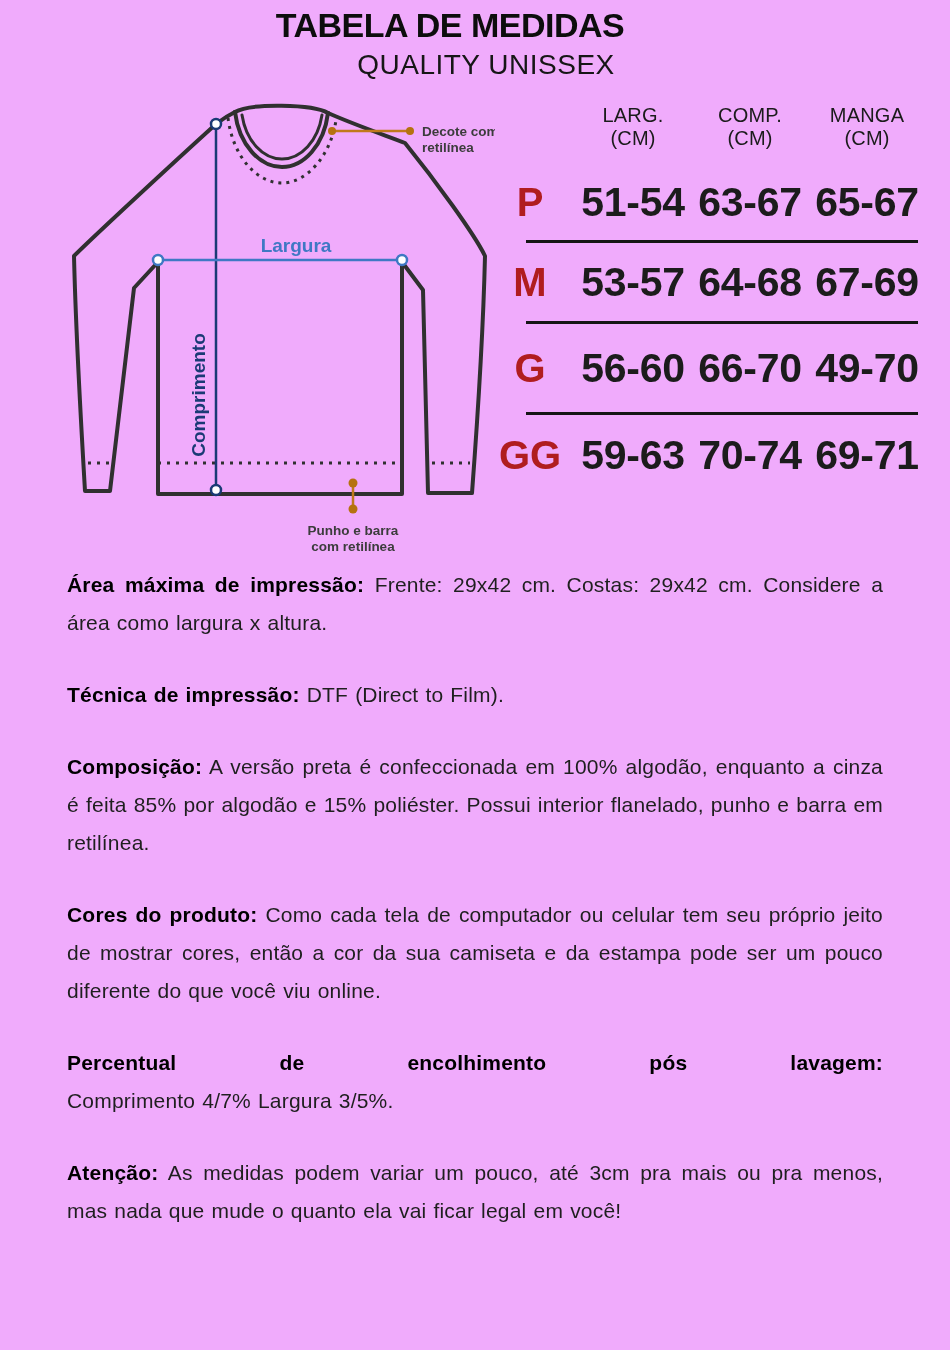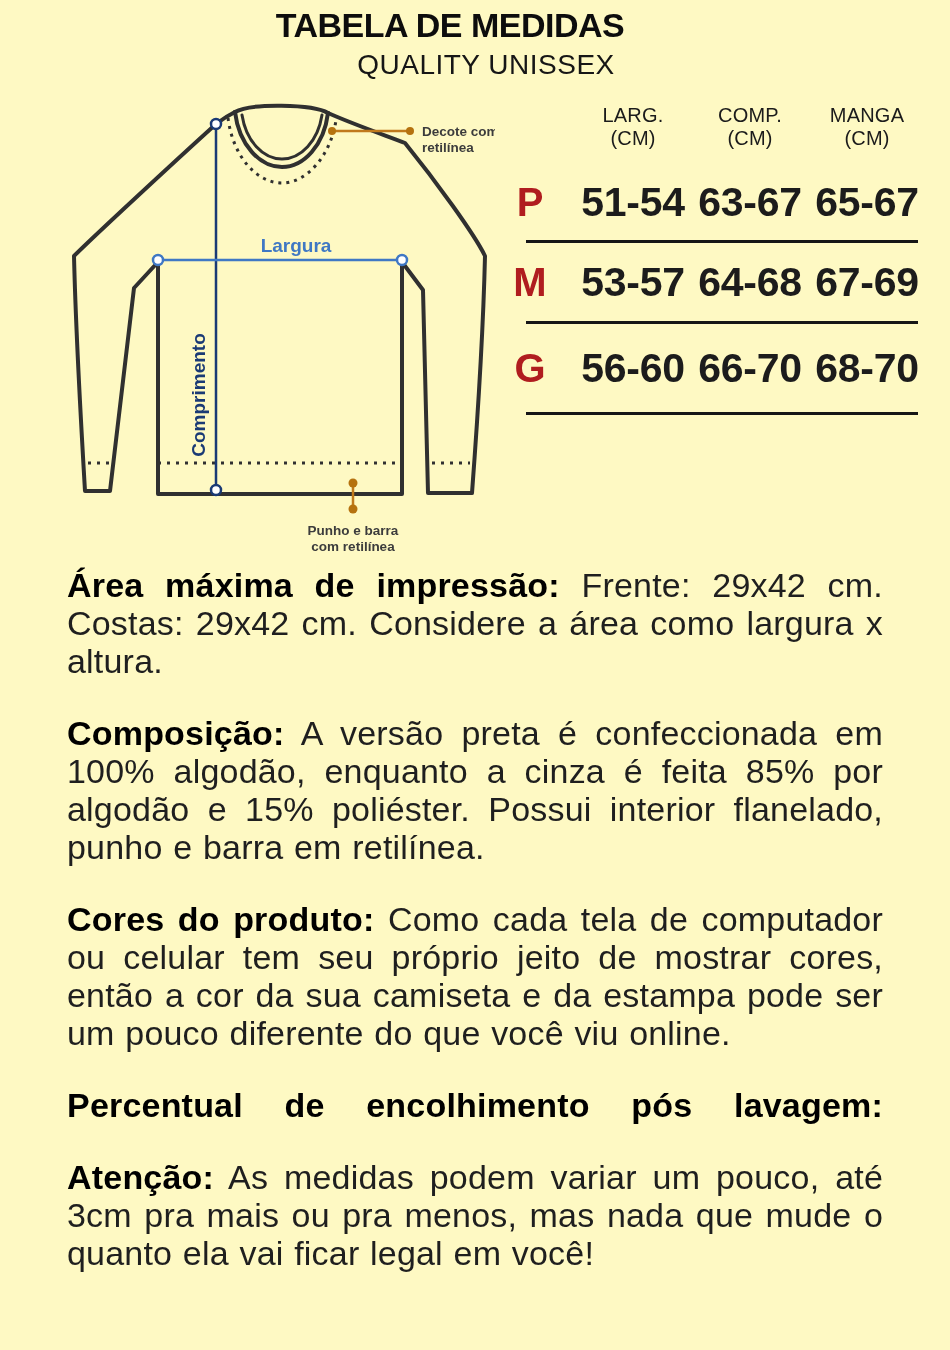--- a/index.html
+++ b/index.html
@@ -1,17 +1,17 @@
 <!DOCTYPE html>
 <html><head>
 <meta charset="utf-8">
 <style>
   html,body{margin:0;padding:0;background:#ffffff;}
   .page{
-    position:relative;width:950px;height:1350px;background:#fef9c3;overflow:hidden;
+    position:relative;width:950px;height:1350px;background:#f0abfc;overflow:hidden;
     font-family:"Liberation Sans","DejaVu Sans",sans-serif;color:#1f1f1f;
   }
   .title{
     position:absolute;left:0;top:4px;width:900px;text-align:center;
     font-size:34px;line-height:42px;font-weight:800;letter-spacing:-0.5px;color:#0d0d0d;
   }
   .subtitle{
     position:absolute;left:0;top:48px;width:900px;text-align:center;
     font-size:28px;line-height:34px;font-weight:400;letter-spacing:0.5px;color:#161616;padding-left:36px;
   }
@@ -26,21 +26,21 @@
   .st-head{height:66px;align-items:start;}
   .hcell{text-align:center;font-weight:400;font-size:20px;line-height:23px;color:#1b1b1b;padding-top:6px;letter-spacing:0.2px;}
   .hcell span{display:block;}
   .rp{height:76px;} .rm{height:78px;} .rg{height:88px;} .rgg{height:80px;}
   .st-size{text-align:center;font-size:40px;font-weight:800;color:#b01d1f;}
   .st-val{text-align:center;font-size:41px;font-weight:700;color:#1c1c1c;letter-spacing:-0.3px;}
   .st-sep{height:3px;background:#161616;margin-left:36px;width:392px;}
 
   .copy{position:absolute;left:67px;top:566px;width:816px;}
   .copy p{
-    margin:0 0 34px 0;text-align:justify;font-size:34px;line-height:38px;
+    margin:0 0 34px 0;text-align:justify;font-size:21px;line-height:38px;
     letter-spacing:0.2px;word-spacing:1px;color:#1f1f1f;
   }
   .copy p strong{font-weight:700;color:#000;}
   .lead-block{display:block;text-align:justify;text-align-last:justify;}
 </style>
 </head>
 <body>
 
 <div class="page">
 
@@ -128,27 +128,34 @@
       <div class="st-val">53-57</div>
       <div class="st-val">64-68</div>
       <div class="st-val">67-69</div>
     </div>
     <div class="st-sep"></div>
 
     <div class="st-row rg">
       <div class="st-size">G</div>
       <div class="st-val">56-60</div>
       <div class="st-val">66-70</div>
-      <div class="st-val">68-70</div>
+      <div class="st-val">49-70</div>
     </div>
     <div class="st-sep"></div>
 
+    <div class="st-row rgg">
+      <div class="st-size">GG</div>
+      <div class="st-val">59-63</div>
+      <div class="st-val">70-74</div>
+      <div class="st-val">69-71</div>
+    </div>
   </div>
 
   <div class="copy">
     <p><strong>Área máxima de impressão:</strong><span> Frente: 29x42 cm. Costas: 29x42 cm. Considere a área como largura x altura.</span></p>
+    <p><strong>Técnica de impressão:</strong><span> DTF (Direct to Film).</span></p>
     <p><strong>Composição:</strong><span> A versão preta é confeccionada em 100% algodão, enquanto a cinza é feita 85% por algodão e 15% poliéster. Possui interior flanelado, punho e barra em retilínea.</span></p>
     <p><strong>Cores do produto:</strong><span> Como cada tela de computador ou celular tem seu próprio jeito de mostrar cores, então a cor da sua camiseta e da estampa pode ser um pouco diferente do que você viu online.</span></p>
-    <p><strong class="lead-block">Percentual de encolhimento pós lavagem:</strong></p>
+    <p><strong class="lead-block">Percentual de encolhimento pós lavagem:</strong><span> Comprimento 4/7% Largura 3/5%.</span></p>
     <p><strong>Atenção:</strong><span> As medidas podem variar um pouco, até 3cm pra mais ou pra menos, mas nada que mude o quanto ela vai ficar legal em você!</span></p>
   </div>
 
 </div>
 
 </body></html>

